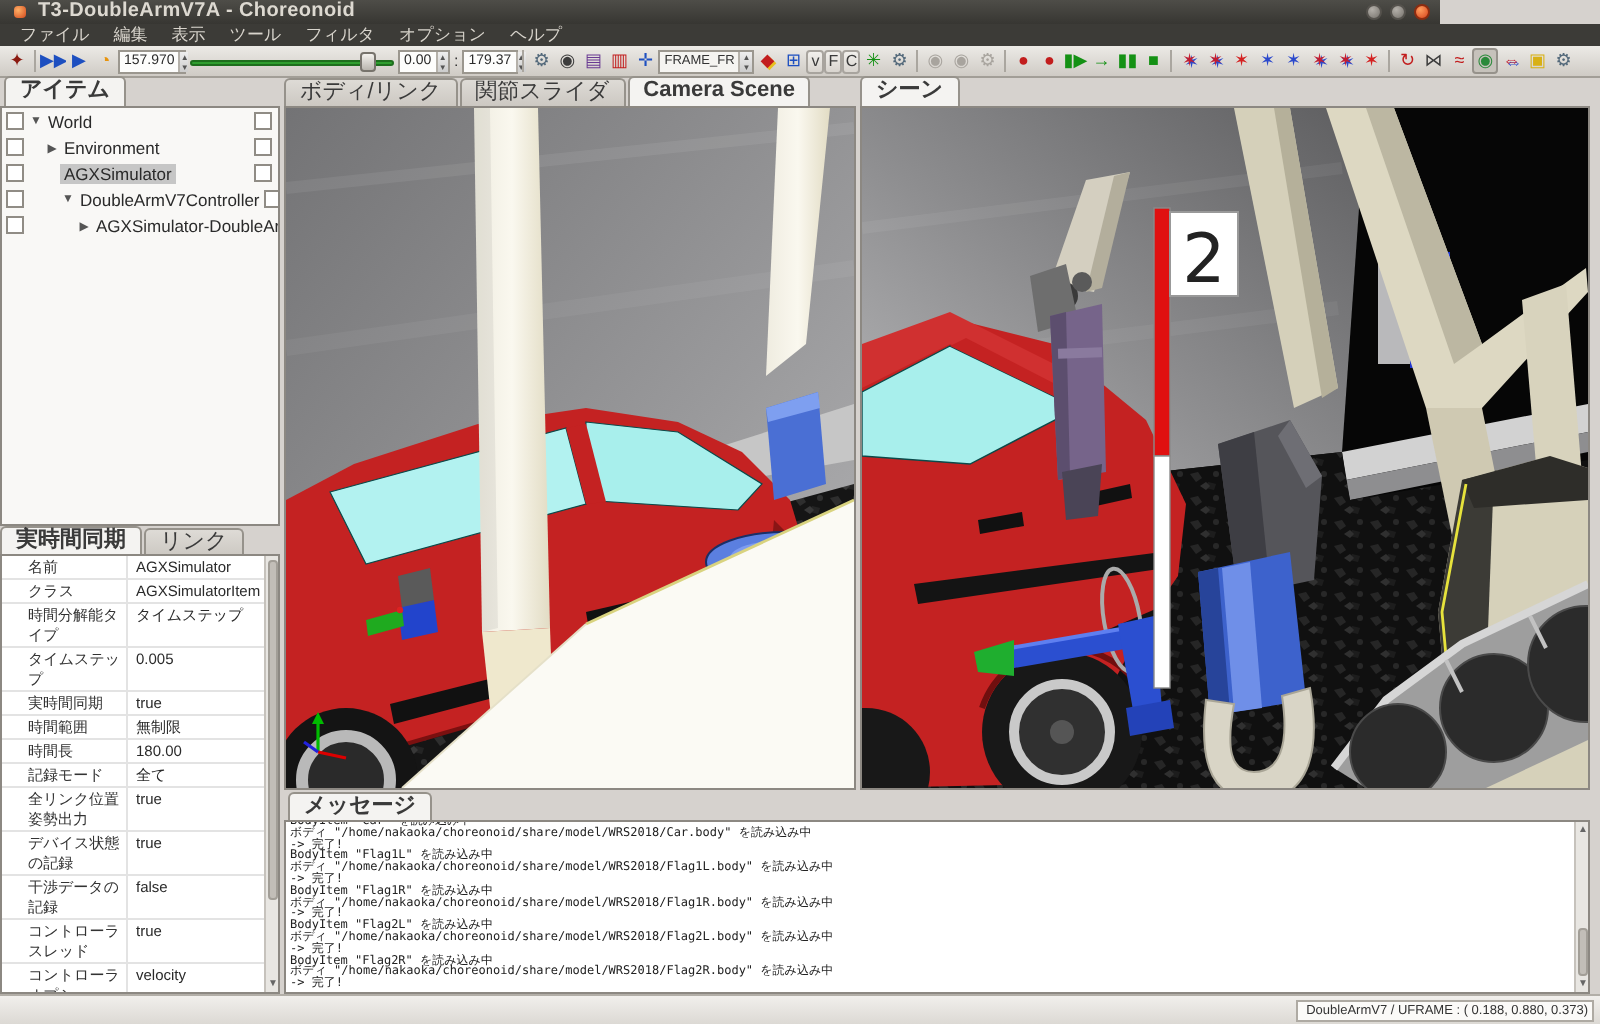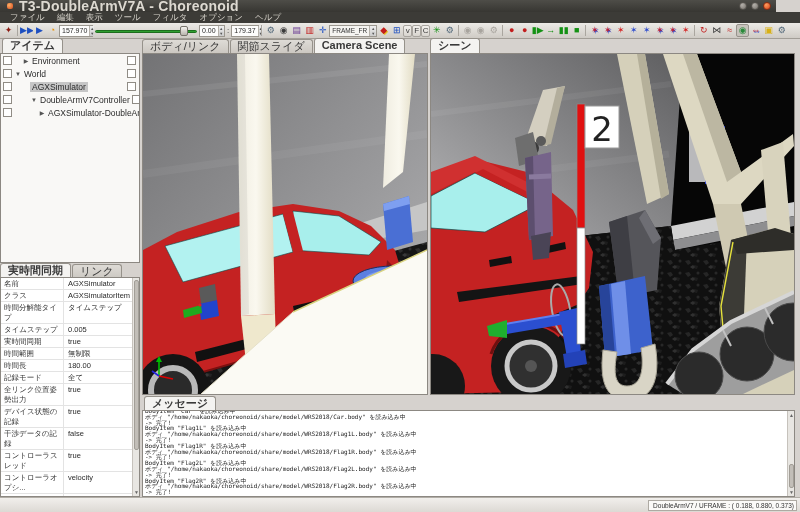--- a/index.html
+++ b/index.html
@@ -1,21 +1,21 @@
 <!DOCTYPE html>
 <html><head>
 <meta charset="utf-8">
 <style>
   *{margin:0;padding:0;box-sizing:border-box}
   html,body{width:800px;height:512px;overflow:hidden}
   body{font-family:"Liberation Sans",sans-serif;background:#d6d2ce;position:relative;color:#2a2a2a}
 
   
-  .titlebar{position:absolute;left:0;top:0;width:776px;height:12px;
-    background:linear-gradient(#4e4d48,#373632);color:#ddd9d1;font-size:14px;line-height:12px}
+  .titlebar{position:absolute;left:0;top:0;width:720px;height:12px;
+    background:linear-gradient(#4e4d48,#373632);color:#ddd9d1;font-size:10px;line-height:12px}
   .titlebar .appdot{position:absolute;left:7px;top:3px;width:6px;height:6px;border-radius:2px;
     background:radial-gradient(circle at 35% 35%,#ffb066,#d2491d)}
   .titlebar .ttl{position:absolute;left:19px;top:0;font-weight:bold;letter-spacing:.2px}
   .winbtns{position:absolute;right:5px;top:2px;display:flex;gap:4px}
   .winbtn{width:8px;height:8px;border-radius:50%;background:radial-gradient(circle at 35% 30%,#b4b0aa,#76726c);border:1px solid #55524d}
   .winbtn.close{background:radial-gradient(circle at 35% 30%,#ff9d5e,#d8441c);border-color:#8c2c10}
 
   
   .menubar{position:absolute;left:0;top:12px;width:800px;height:11px;background:#3c3b37;
     display:flex;align-items:center;padding-left:4px}
@@ -66,21 +66,21 @@
   .cb.on{background:#76b82a;border-color:#4e7a1e}
   .cb.on::after{content:"✓";position:absolute;left:0px;top:-2px;font-size:8px;color:#fff}
   .cbr{margin-left:auto;margin-right:3px}
   .arrow{flex:none;width:8px;font-size:6px;color:#555;text-align:center}
   .tlabel{padding:0 2px}
   .tlabel.sel{background:#c6c6c6}
 
   .proptabs{left:0;top:263px;width:140px}
   .proppanel{left:0;top:277px;width:140px;height:220px}
   .prow{display:flex;min-height:11px;border-bottom:1px solid #e3e3e3}
-  .pk{flex:none;width:62px;font-size:7.5px;line-height:10px;padding:1px 1px 0 3px;color:#333;overflow:hidden}
+  .pk{flex:none;width:62px;font-size:7.5px;line-height:10px;padding:1px 1px 0 13px;color:#333;overflow:hidden}
   .pv{flex:1;font-size:7.5px;line-height:10px;padding:1px 1px 0 4px;border-left:1px solid #e3e3e3;white-space:nowrap;overflow:hidden}
   .vscroll{position:absolute;right:0;top:0;bottom:0;width:7px;background:#e8e6e2;border-left:1px solid #c6c2bc}
   .vscroll .thumb{position:absolute;left:1px;width:5px;background:#c2beb8;border:1px solid #a29e97;border-radius:2px}
   .vscroll .sarrow{position:absolute;left:0;width:7px;font-size:5px;color:#666;text-align:center}
 
   
   .sceneL{left:142px;top:53px;width:286px;height:342px;background:#111}
   .sceneR{left:430px;top:53px;width:365px;height:342px;background:#111}
   .scene svg{display:block}
 
@@ -231,30 +231,30 @@
     <span class="tab active">Camera Scene</span>
   </div>
 <div class="tabrow" style="left:430px;top:38px">
   <span class="tab active">シーン</span>
 </div>
 
 <div class="panel treepanel">
 
 <div class="trow">
       <span class="cb"></span>
+      <span style="padding-left: 0px;"></span>
+      <span class="arrow">▼</span>
+      <span class="tlabel">World</span>
+      <span class="cb cbr"></span>
+    </div>
+    <div class="trow">
+      <span class="cb"></span>
       <span style="padding-left: 8px;"></span>
       <span class="arrow">▶</span>
       <span class="tlabel">Environment</span>
-      <span class="cb cbr"></span>
-    </div>
-    <div class="trow">
-      <span class="cb"></span>
-      <span style="padding-left: 0px;"></span>
-      <span class="arrow">▼</span>
-      <span class="tlabel">World</span>
       <span class="cb cbr"></span>
     </div>
     <div class="trow">
       <span class="cb"></span>
       <span style="padding-left: 8px;"></span>
       <span class="arrow"></span>
       <span class="tlabel sel">AGXSimulator</span>
       <span class="cb cbr"></span>
     </div>
     <div class="trow">

